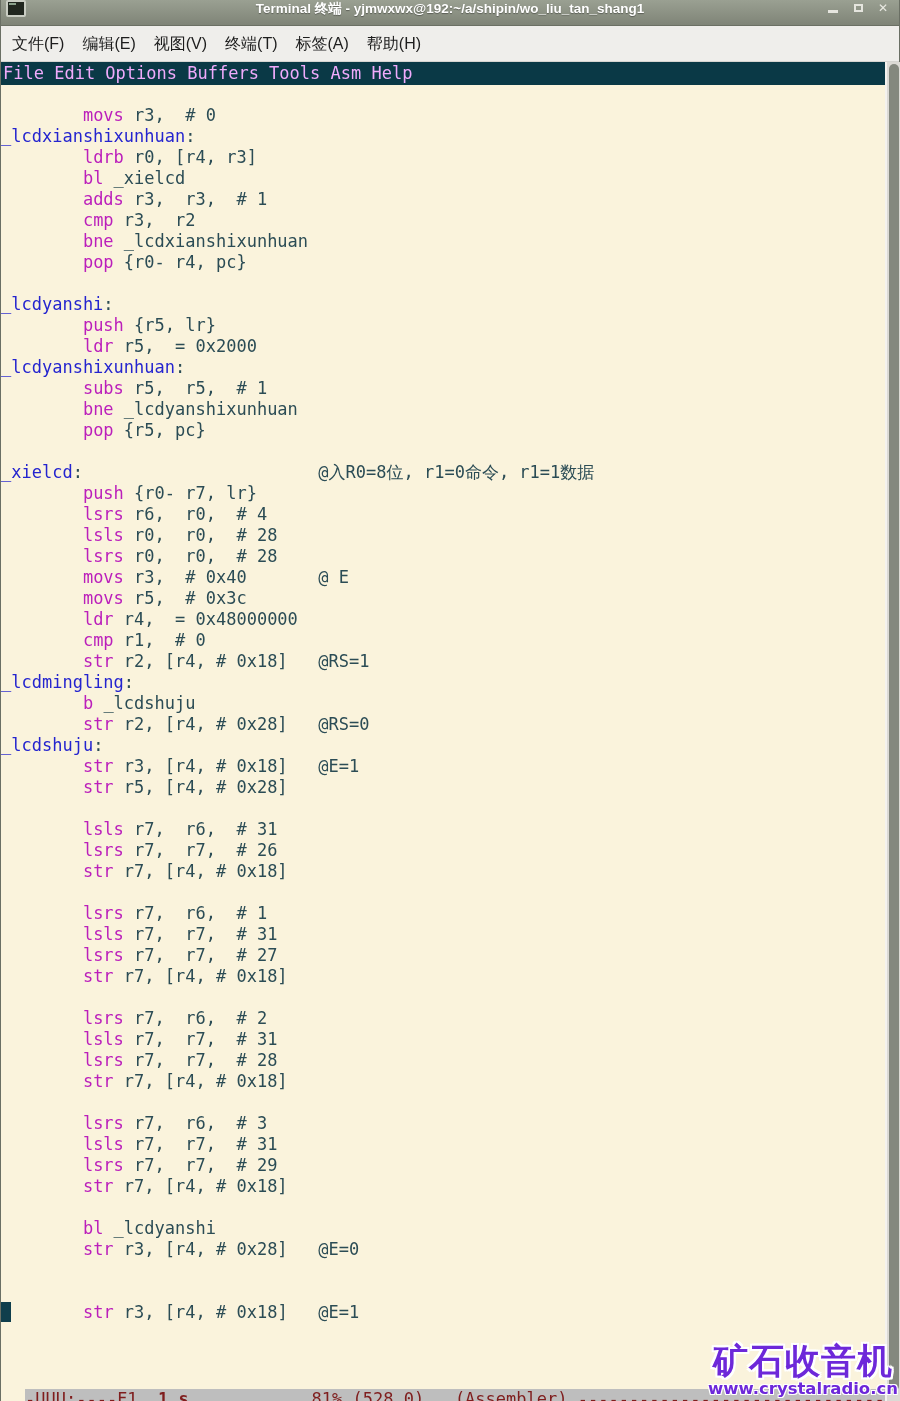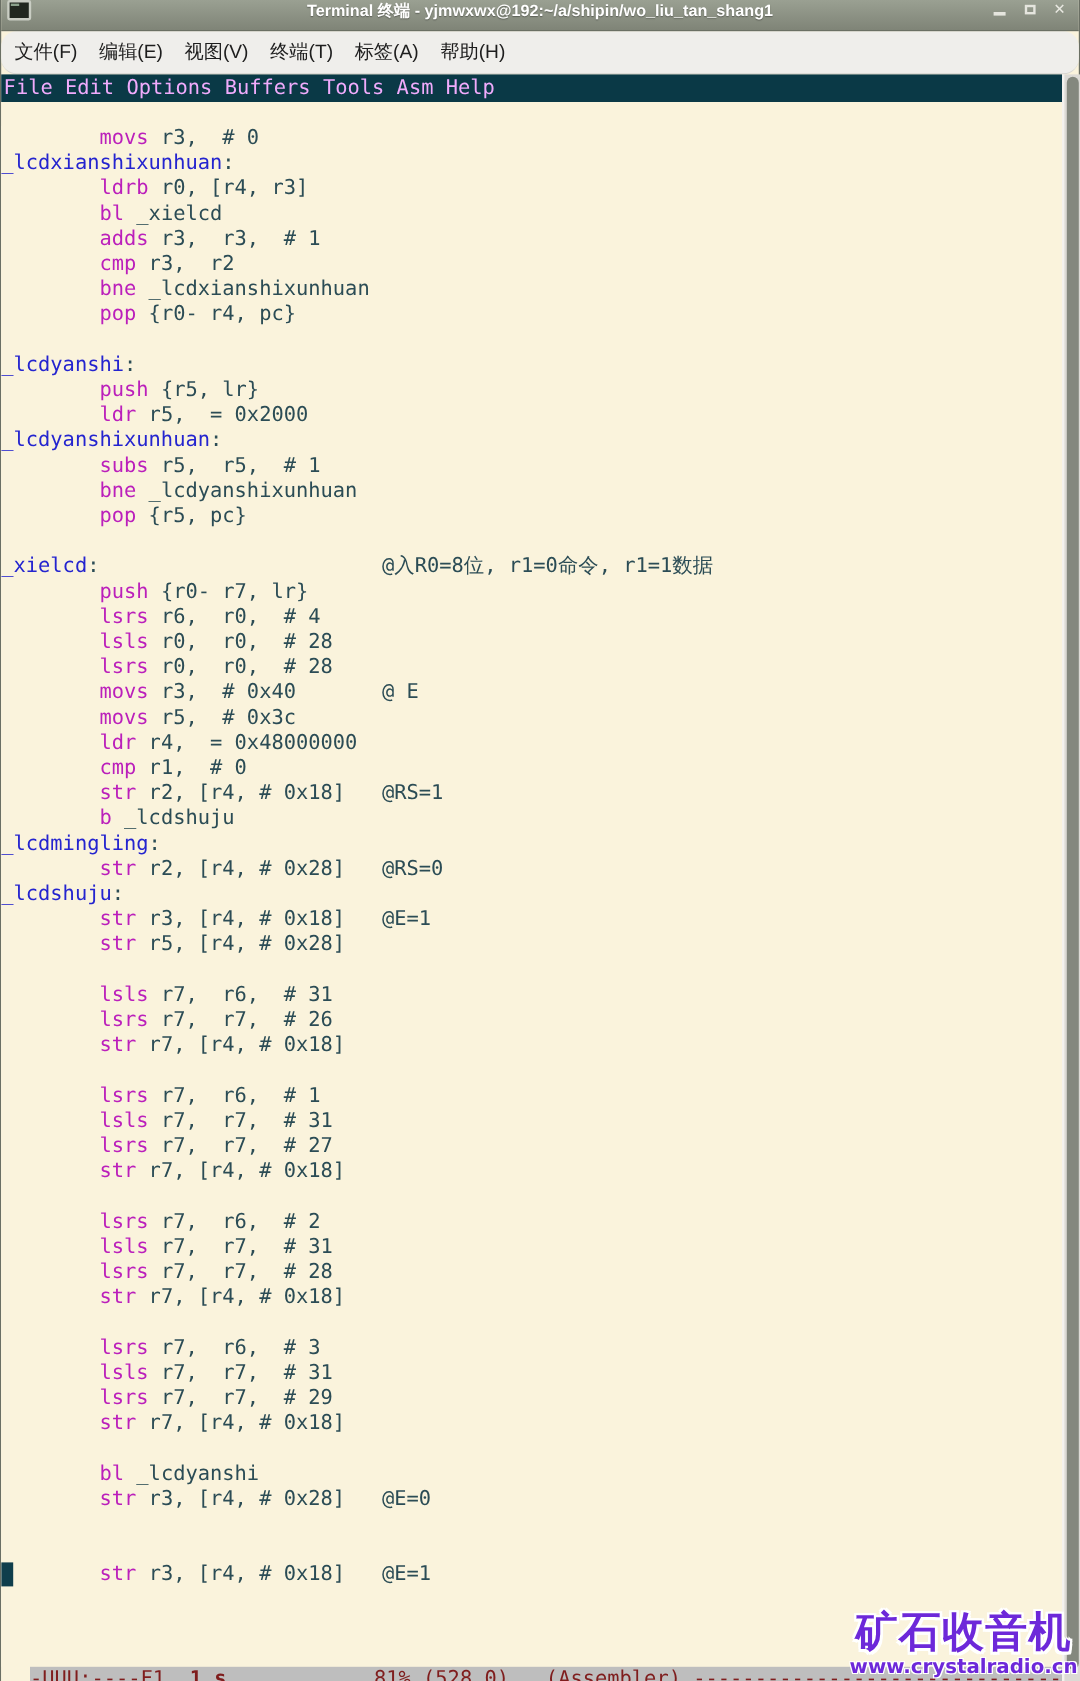--- a/index.html
+++ b/index.html
@@ -35,21 +35,21 @@
     color:#e9e9e2;font-size:12px;font-weight:bold;cursor:default;
     font-family:"DejaVu Sans",sans-serif;
   }
   .min-glyph{width:10px;height:3px;background:#e5e5de;margin-top:7px;}
   .max-glyph{width:9px;height:8px;border:2px solid #e5e5de;box-sizing:border-box;}
 
   
   .menubar{
     height:36px;flex:0 0 36px;background:#efeeeb;display:flex;align-items:center;
     border-bottom:1px solid #d6d5d1;box-sizing:border-box;padding-left:2px;
-    color:#1d1d1d;font-size:16px;border-radius:13px;
+    color:#1d1d1d;font-size:16px;
   }
   .menu-item{padding:0 9px;line-height:34px;white-space:nowrap;}
 
   
   .term{flex:1 1 auto;display:flex;flex-direction:row;min-height:0;}
   .content{width:884px;flex:0 0 884px;display:flex;flex-direction:column;background:#faf3dc;}
   .emacs-menubar{
     height:23px;flex:0 0 23px;background:#0a3946;color:#f0abfc;
     font:17px/23px "DejaVu Sans Mono",monospace;white-space:pre;padding-left:2px;
   }
@@ -154,22 +154,22 @@
           <div class="code-line"><span class="sl">_xielcd</span><span class="sd">:</span><span class="sd">                       </span><span class="sc">@入R0=8位, r1=0命令, r1=1数据</span></div>
           <div class="code-line"><span class="sd">        </span><span class="sk">push</span><span class="sd"> {r0- r7, lr}</span></div>
           <div class="code-line"><span class="sd">        </span><span class="sk">lsrs</span><span class="sd"> r6,  r0,  # 4</span></div>
           <div class="code-line"><span class="sd">        </span><span class="sk">lsls</span><span class="sd"> r0,  r0,  # 28</span></div>
           <div class="code-line"><span class="sd">        </span><span class="sk">lsrs</span><span class="sd"> r0,  r0,  # 28</span></div>
           <div class="code-line"><span class="sd">        </span><span class="sk">movs</span><span class="sd"> r3,  # 0x40</span><span class="sd">       </span><span class="sc">@ E</span></div>
           <div class="code-line"><span class="sd">        </span><span class="sk">movs</span><span class="sd"> r5,  # 0x3c</span></div>
           <div class="code-line"><span class="sd">        </span><span class="sk">ldr</span><span class="sd"> r4,  = 0x48000000</span></div>
           <div class="code-line"><span class="sd">        </span><span class="sk">cmp</span><span class="sd"> r1,  # 0</span></div>
           <div class="code-line"><span class="sd">        </span><span class="sk">str</span><span class="sd"> r2, [r4, # 0x18]</span><span class="sd">   </span><span class="sc">@RS=1</span></div>
+          <div class="code-line"><span class="sl">_lcdmingling</span><span class="sd">:</span></div>
           <div class="code-line"><span class="sd">        </span><span class="sk">b</span><span class="sd"> _lcdshuju</span></div>
-          <div class="code-line"><span class="sl">_lcdmingling</span><span class="sd">:</span></div>
           <div class="code-line"><span class="sd">        </span><span class="sk">str</span><span class="sd"> r2, [r4, # 0x28]</span><span class="sd">   </span><span class="sc">@RS=0</span></div>
           <div class="code-line"><span class="sl">_lcdshuju</span><span class="sd">:</span></div>
           <div class="code-line"><span class="sd">        </span><span class="sk">str</span><span class="sd"> r3, [r4, # 0x18]</span><span class="sd">   </span><span class="sc">@E=1</span></div>
           <div class="code-line"><span class="sd">        </span><span class="sk">str</span><span class="sd"> r5, [r4, # 0x28]</span></div>
           <div class="code-line"></div>
           <div class="code-line"><span class="sd">        </span><span class="sk">lsls</span><span class="sd"> r7,  r6,  # 31</span></div>
           <div class="code-line"><span class="sd">        </span><span class="sk">lsrs</span><span class="sd"> r7,  r7,  # 26</span></div>
           <div class="code-line"><span class="sd">        </span><span class="sk">str</span><span class="sd"> r7, [r4, # 0x18]</span></div>
           <div class="code-line"></div>
           <div class="code-line"><span class="sd">        </span><span class="sk">lsrs</span><span class="sd"> r7,  r6,  # 1</span></div>

